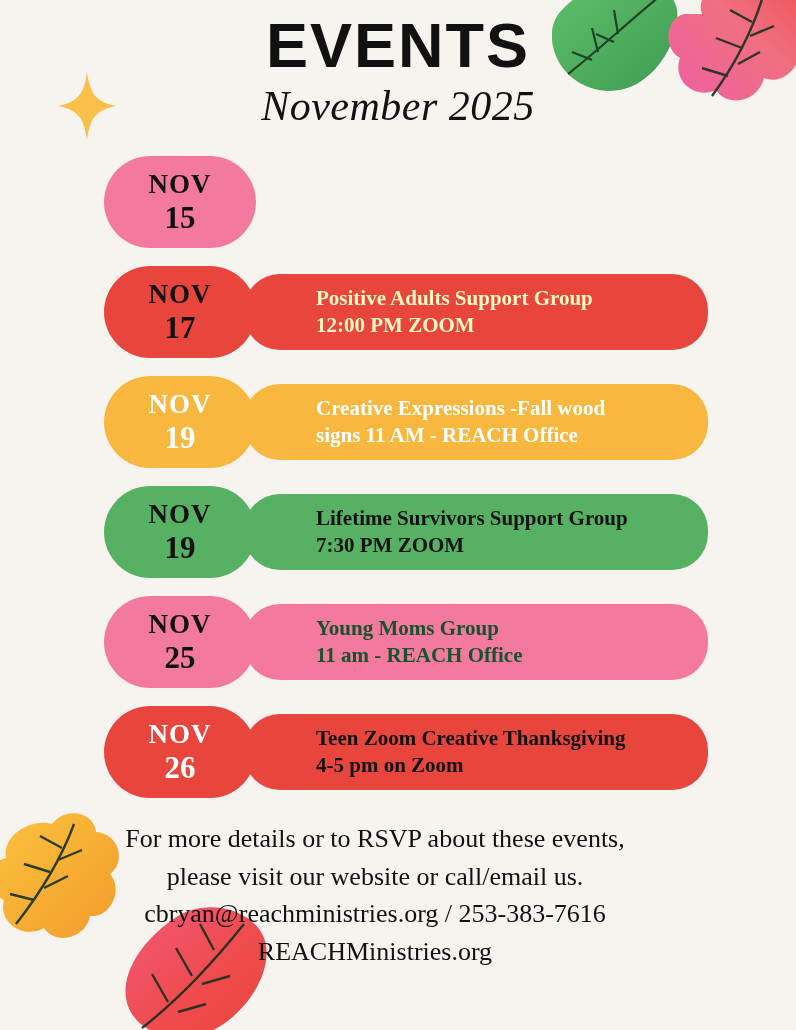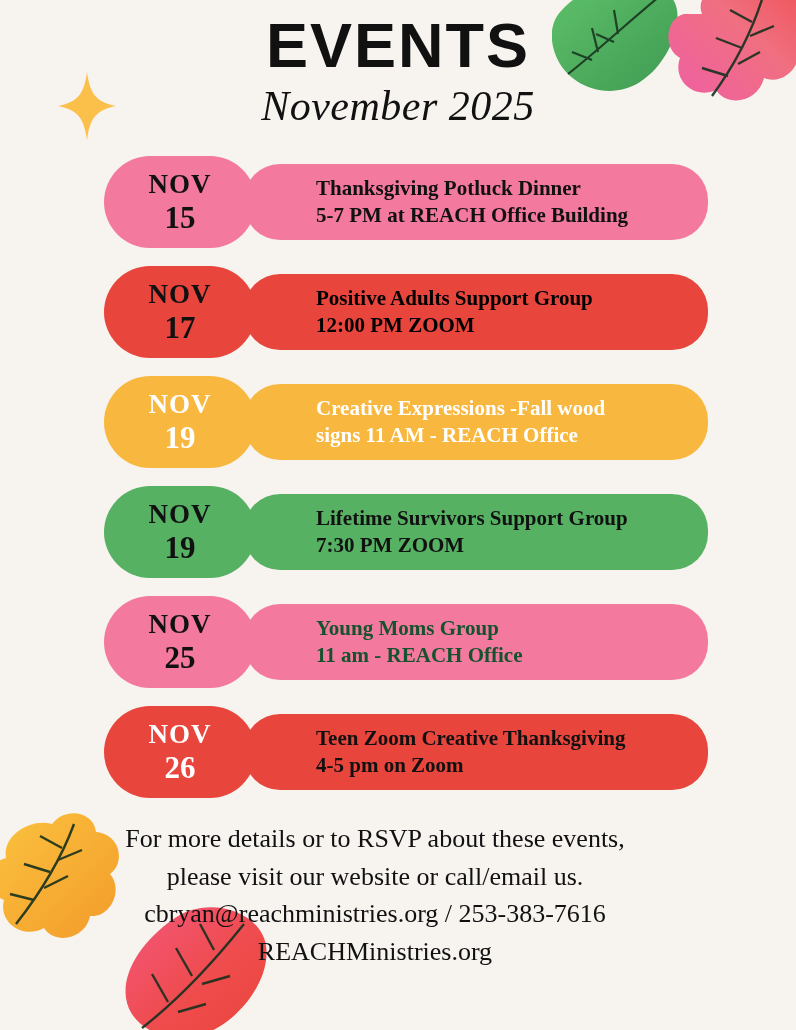--- a/index.html
+++ b/index.html
@@ -234,32 +234,28 @@
     <div class="subtitle">November 2025</div>
   </div>
 
   <div class="events">
 
     <div class="event-row">
       <div class="date-chip" style="background: rgb(244, 121, 159); color: rgb(17, 17, 17);">
         <span class="date-month">NOV</span>
         <span class="date-day">15</span>
       </div>
-      <div class="desc-bar" style="background: rgb(244, 121, 159); color: rgb(17, 17, 17);">
-        <span class="desc-line">Thanksgiving Potluck Dinner</span>
-        <span class="desc-line">5-7 PM at REACH Office Building</span>
-      </div>
     </div>
 
     <div class="event-row">
       <div class="date-chip" style="background: rgb(232, 69, 60); color: rgb(17, 17, 17);">
         <span class="date-month">NOV</span>
         <span class="date-day">17</span>
       </div>
-      <div class="desc-bar" style="background: rgb(232, 69, 60); color: #000000;">
+      <div class="desc-bar" style="background: rgb(232, 69, 60); color: #fef9c3;">
         <span class="desc-line">Positive Adults Support Group</span>
         <span class="desc-line">12:00 PM ZOOM</span>
       </div>
     </div>
 
     <div class="event-row">
       <div class="date-chip" style="background: rgb(248, 184, 63); color: rgb(255, 255, 255);">
         <span class="date-month">NOV</span>
         <span class="date-day">19</span>
       </div>

